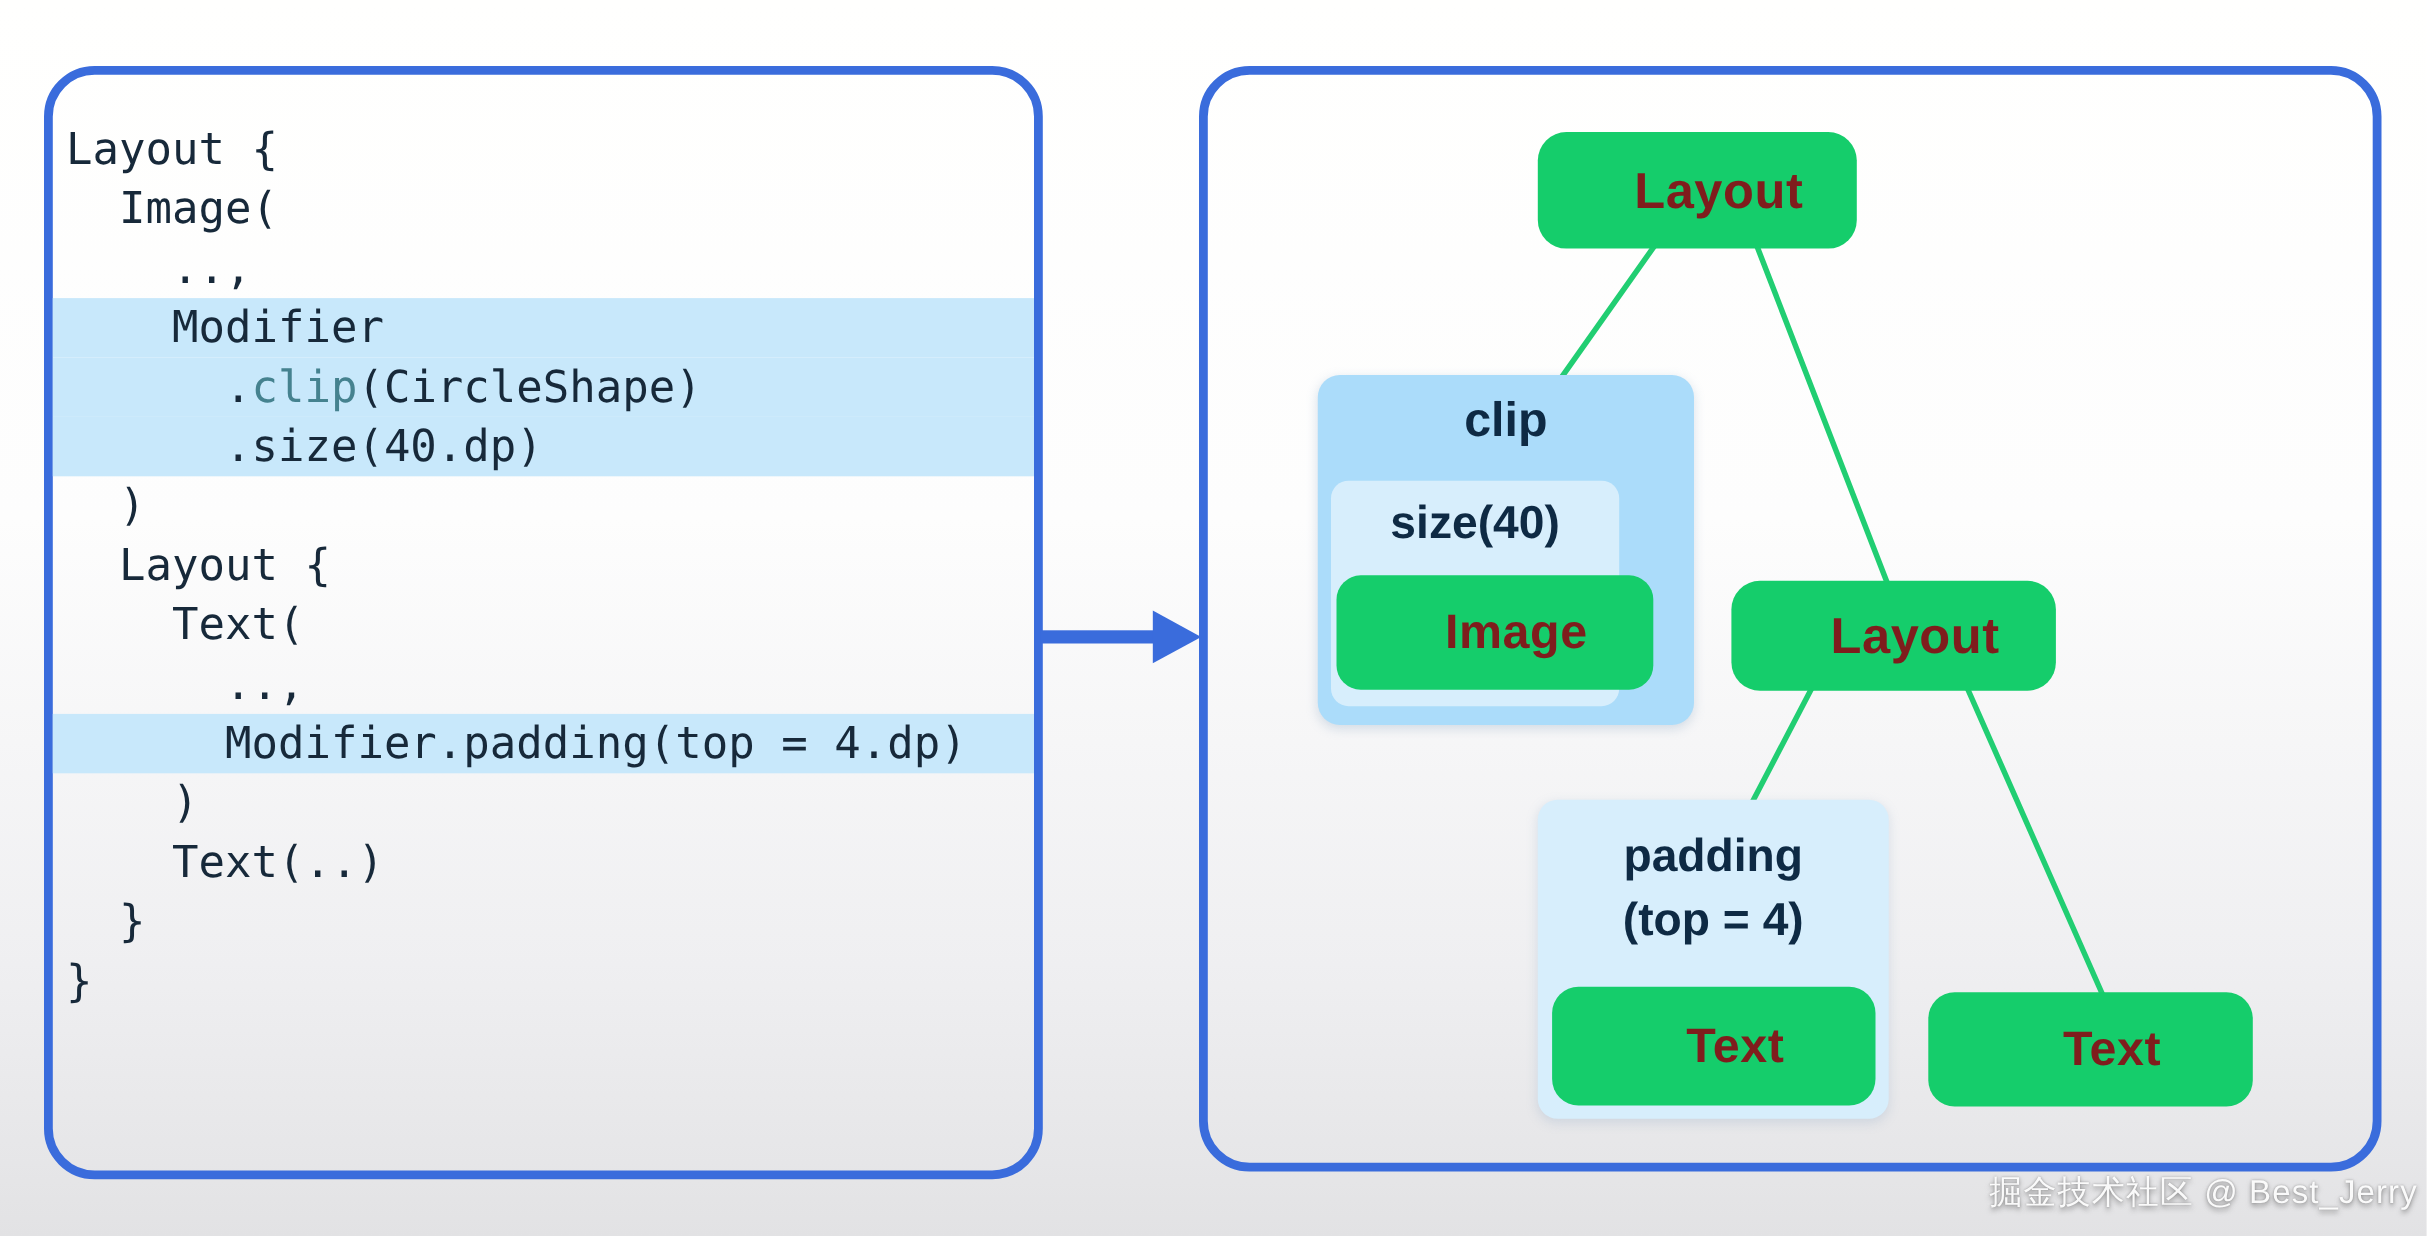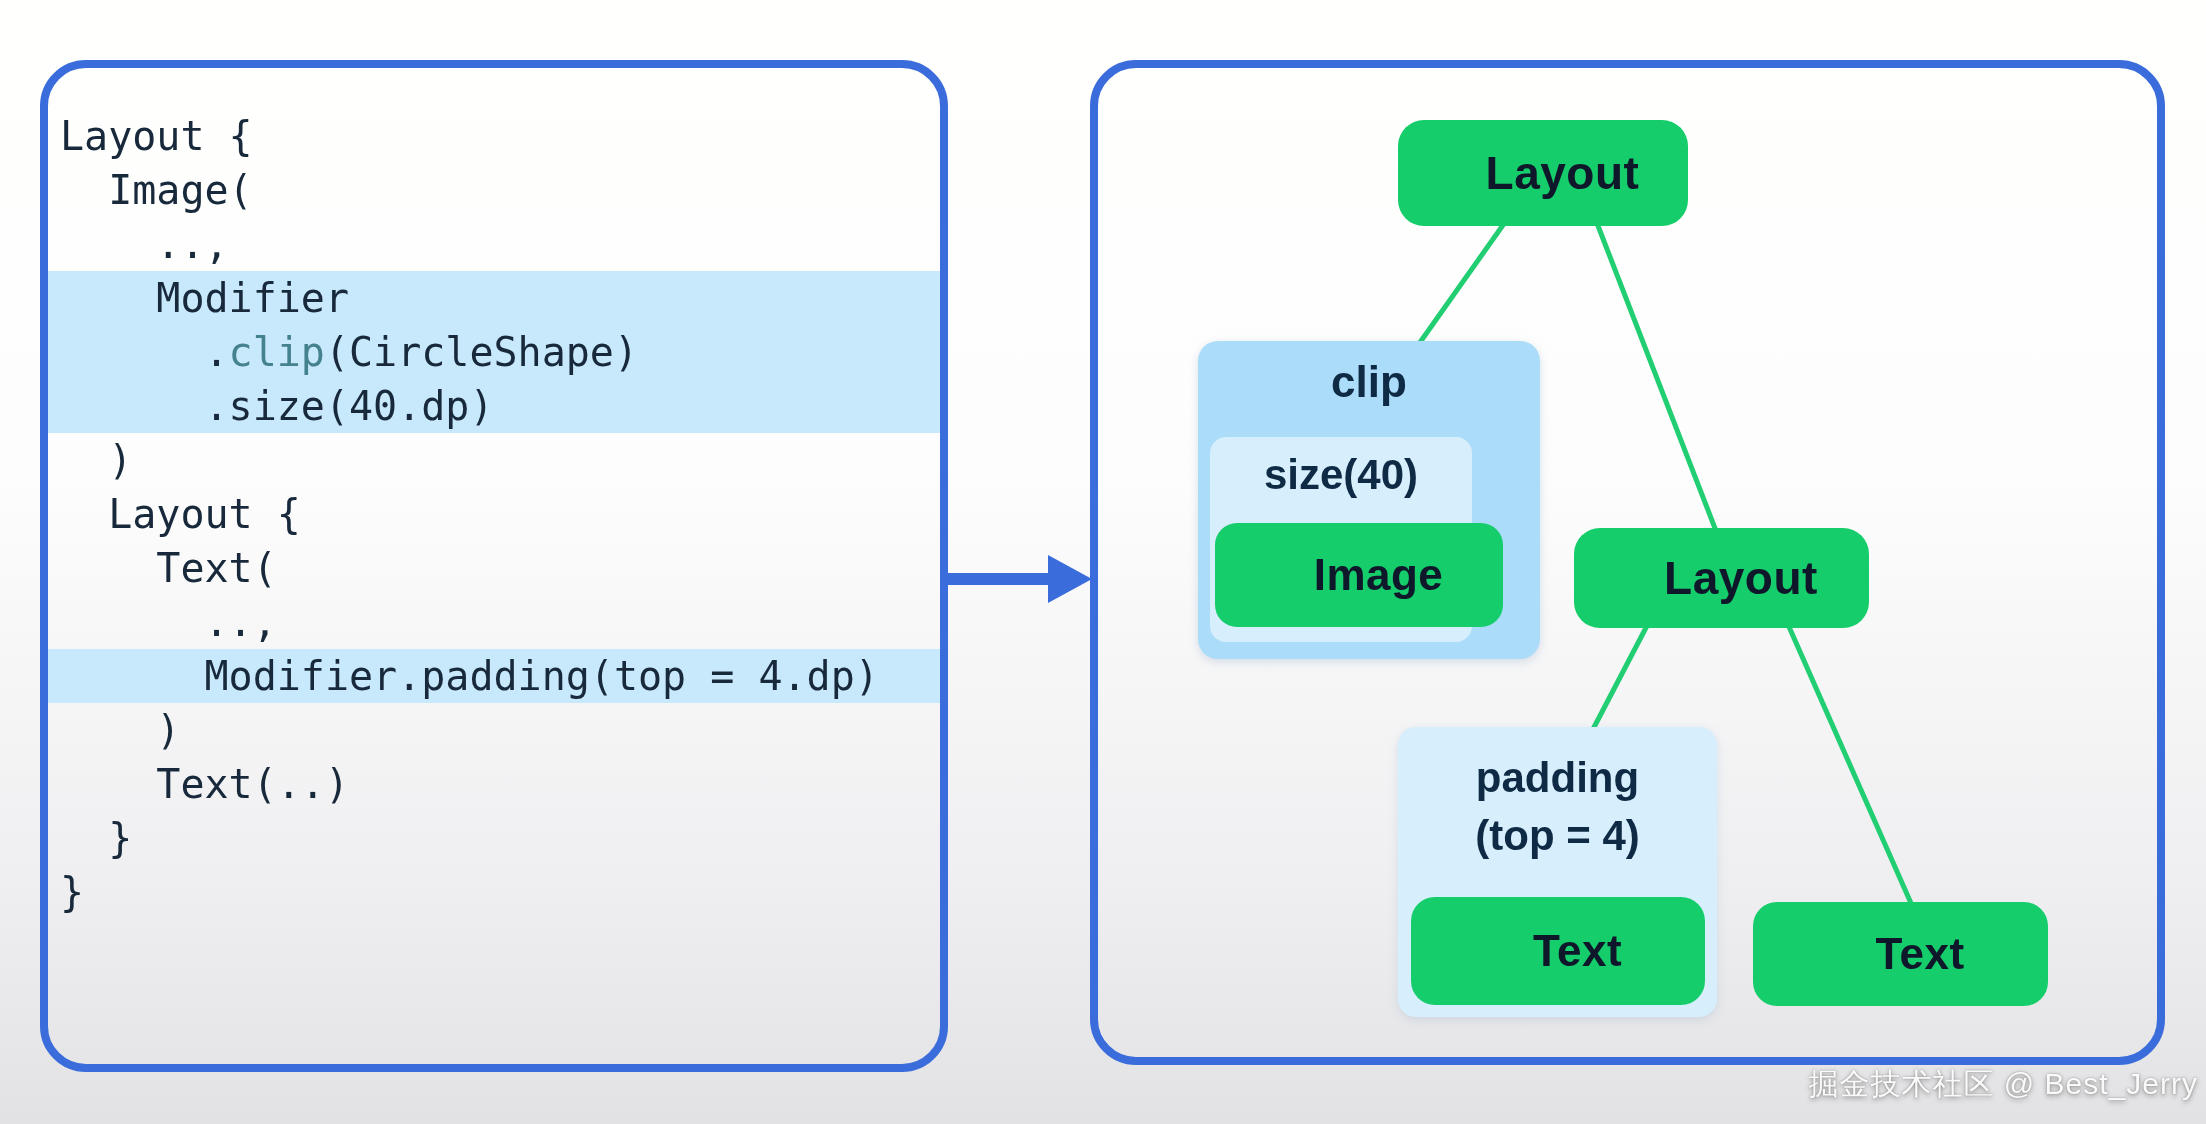--- a/index.html
+++ b/index.html
@@ -51,21 +51,21 @@
   }
 
   
   .edges { position: absolute; left: 0; top: 0; width: 1059px; height: 989px; }
   .edges line { stroke: var(--edge-green); stroke-width: 5; stroke-linecap: round; }
 
   .node {
     position: absolute;
     display: flex; align-items: center; justify-content: center;
     background: var(--node-green);
-    color: #0f172a;
+    color: #7f1d1d;
     font-weight: bold;
     letter-spacing: 0.5px;
     padding-left: 39px;
   }
   .bluebox { position: absolute; }
   .blabel {
     position: absolute; left: 0; width: 100%;
     text-align: center; font-weight: bold;
     color: var(--tree-label-navy);
   }

